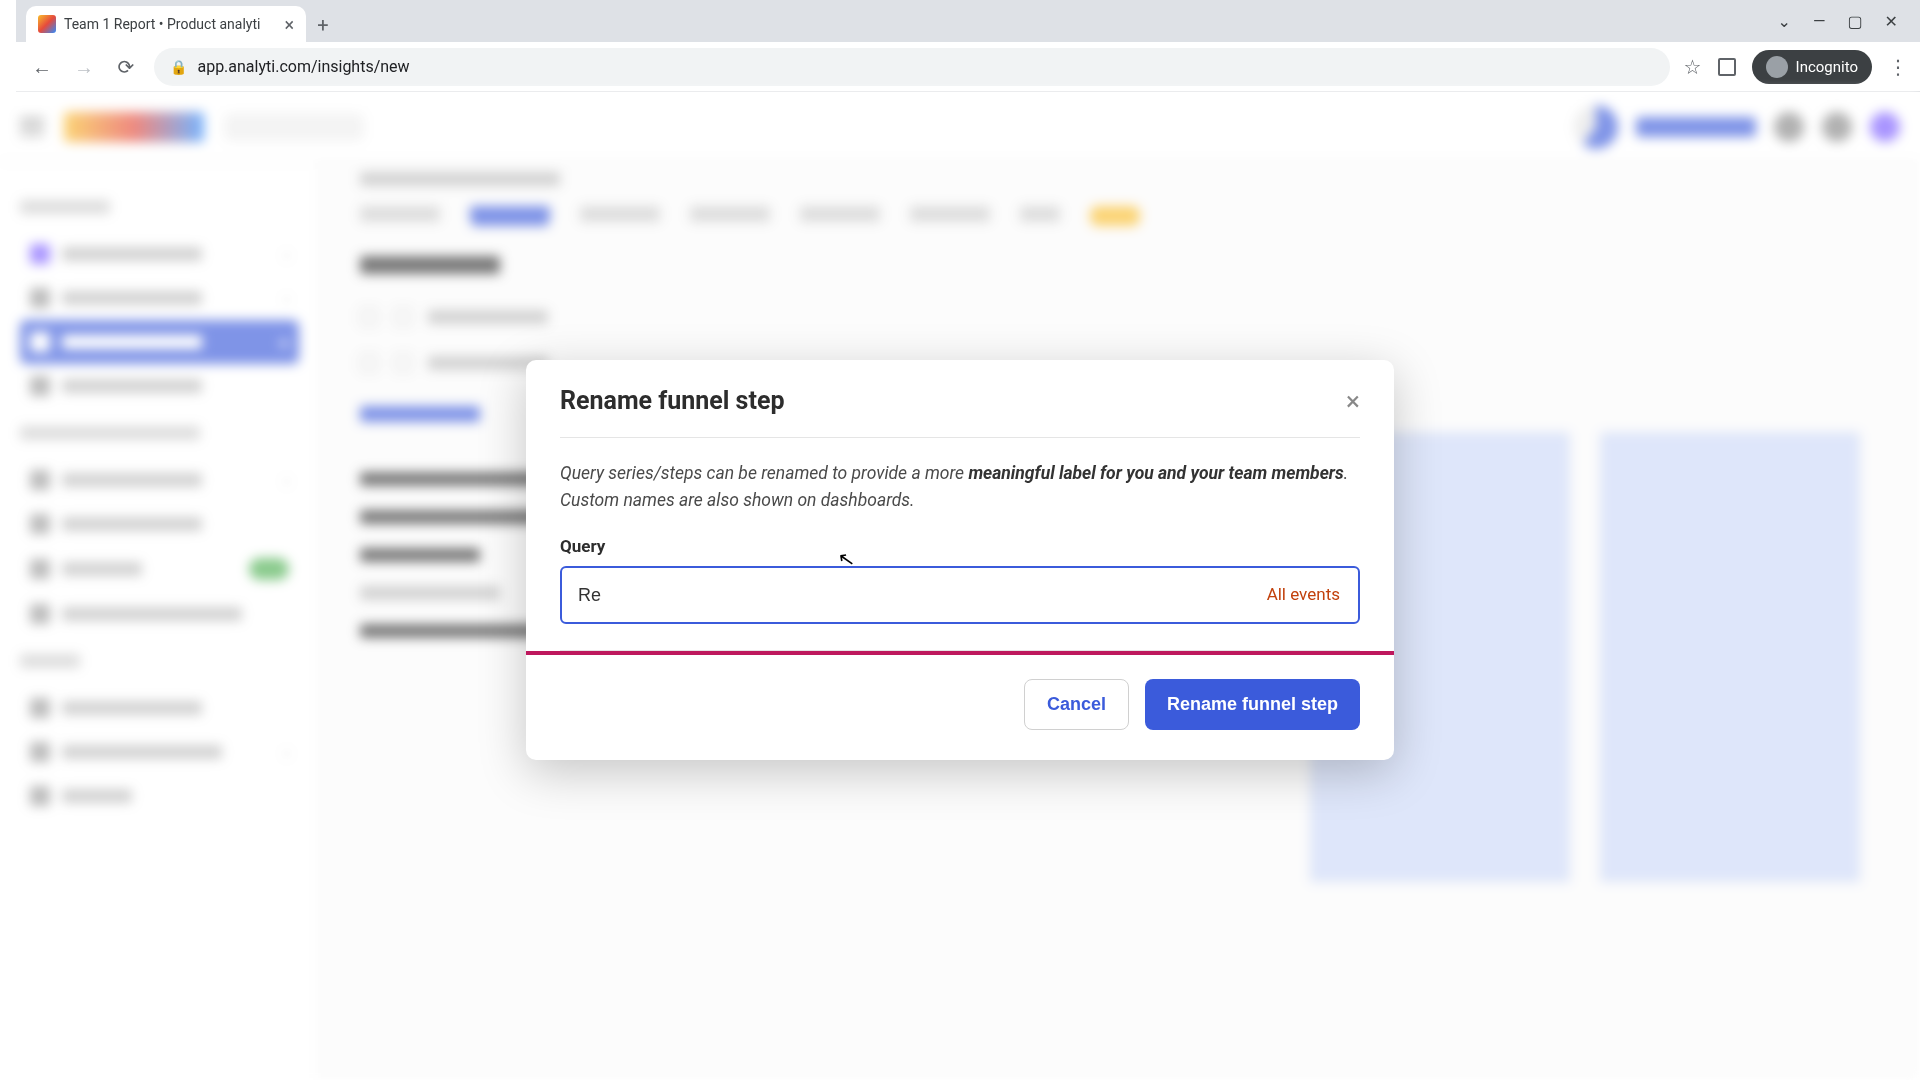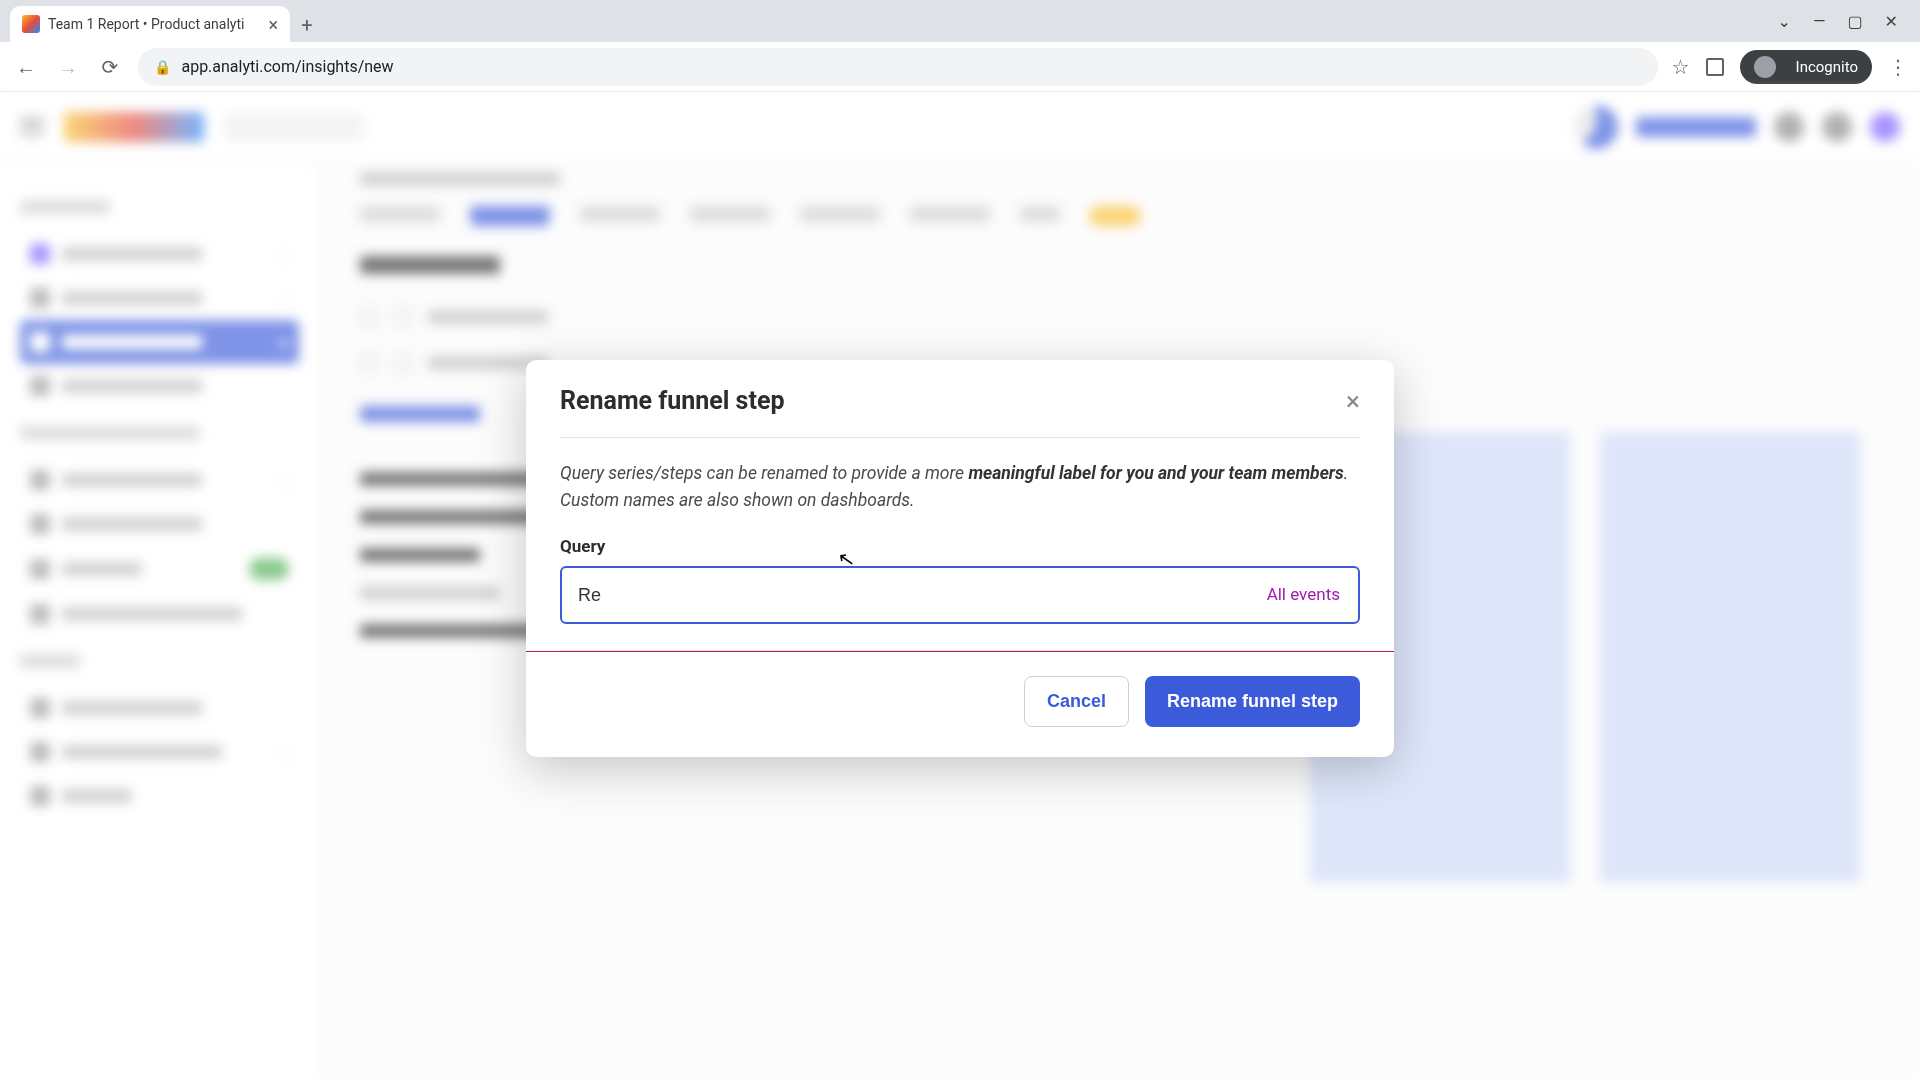--- a/index.html
+++ b/index.html
@@ -1,34 +1,34 @@
 <!DOCTYPE html>
 <html><head>
 <meta charset="utf-8">
 <style>
   * { box-sizing: border-box; margin: 0; padding: 0; }
   html, body { width: 1920px; height: 1080px; overflow: hidden; font-family: -apple-system, BlinkMacSystemFont, "Segoe UI", Roboto, sans-serif; }
   
   
-  .browser-chrome { background: #dee1e6; }
+  .browser-chrome { background: #dee1e6; margin-left: 16px; }
   .tab-bar { height: 42px; display: flex; align-items: flex-end; padding-left: 10px; background: #dee1e6; }
   .tab { background: #fff; height: 36px; border-radius: 10px 10px 0 0; display: flex; align-items: center; padding: 0 12px; min-width: 280px; gap: 8px; font-size: 14px; color: #3c4043; }
   .tab-favicon { width: 18px; height: 18px; background: linear-gradient(135deg,#f9bd2b,#e64b3c,#2d8cff); border-radius: 3px; }
   .tab-close { margin-left: auto; font-size: 18px; color: #5f6368; cursor: pointer; }
   .new-tab { width: 34px; height: 34px; display: flex; align-items: center; justify-content: center; font-size: 20px; color: #5f6368; cursor: pointer; }
   .window-controls { margin-left: auto; display: flex; gap: 22px; padding: 0 22px; align-items: center; height: 42px; color: #3c4043; }
   .win-ctrl { font-size: 16px; cursor: pointer; }
 
   .addr-bar { background: #fff; height: 50px; display: flex; align-items: center; padding: 0 12px; gap: 14px; border-bottom: 1px solid #dadce0; }
   .nav-btn { width: 28px; height: 28px; display: flex; align-items: center; justify-content: center; color: #5f6368; font-size: 20px; cursor: pointer; border-radius: 50%; }
   .nav-btn.disabled { color: #bdc1c6; }
   .url-field { flex: 1; background: #f1f3f4; border-radius: 22px; height: 38px; display: flex; align-items: center; padding: 0 16px; gap: 10px; font-size: 16px; color: #202124; }
   .lock-icon { font-size: 14px; color: #5f6368; }
   .addr-right { display: flex; align-items: center; gap: 16px; color: #5f6368; }
-  .incognito-badge { display: flex; align-items: center; gap: 20px; background: #3c4043; color: #fff; border-radius: 20px; padding: 6px 14px; font-size: 15px; }
+  .incognito-badge { display: flex; align-items: center; gap: 8px; background: #3c4043; color: #fff; border-radius: 20px; padding: 6px 14px; font-size: 15px; }
   .incognito-icon { width: 22px; height: 22px; background: #9aa0a6; border-radius: 50%; position: relative; }
   .addr-icon { font-size: 20px; cursor: pointer; }
   .square-icon { width: 18px; height: 18px; border: 2px solid #5f6368; border-radius: 2px; }
 
   
   .app-bg { position: relative; width: 100%; height: calc(1080px - 92px); background: #fafafa; filter: blur(6px); }
   .topbar { height: 70px; background: #fff; border-bottom: 1px solid #e5e5e5; display: flex; align-items: center; padding: 0 20px; gap: 20px; }
   .hamburger { width: 24px; height: 18px; background: repeating-linear-gradient(#666,#666 3px,transparent 3px,transparent 8px); }
   .logo-box { width: 140px; height: 30px; background: linear-gradient(90deg,#f9bd2b,#e64b3c,#2d8cff); border-radius: 4px; }
   .search-bg { width: 140px; height: 28px; background: #eee; border-radius: 6px; }
@@ -72,22 +72,22 @@
   .modal-header { display: flex; align-items: center; justify-content: space-between; padding: 26px 34px 22px; }
   .modal-title { font-size: 25px; font-weight: 700; color: #2d2d2d; }
   .modal-close { font-size: 26px; color: #888; cursor: pointer; line-height: 1; }
   .modal hr { border: none; border-top: 1px solid #e5e5e5; margin: 0 34px; }
   .modal-body { padding: 22px 34px 26px; }
   .modal-desc { font-size: 17.5px; line-height: 1.55; color: #4a4a4a; margin-bottom: 22px; font-style: italic; }
   .modal-desc b { font-weight: 700; color: #333; }
   .field-label { font-size: 17px; font-weight: 700; color: #2d2d2d; margin-bottom: 10px; display: block; }
   .name-input-wrap { position: relative; }
   .name-input { width: 100%; height: 58px; border: 2px solid #3b5bdb; border-radius: 6px; padding: 0 110px 0 16px; font-size: 18px; color: #333; outline: none; }
-  .name-placeholder { position: absolute; right: 20px; top: 50%; transform: translateY(-50%); color: #a21caf; font-size: 17px; text-align: left; line-height: 1.25; max-width: 90px; }
-  .modal-footer { display: flex; justify-content: flex-end; gap: 16px; padding: 24px 34px 30px; border-top: 1px solid #be185d; margin: 0 0; }
+  .name-placeholder { position: absolute; right: 20px; top: 50%; transform: translateY(-50%); color: #c2410c; font-size: 17px; text-align: left; line-height: 1.25; max-width: 90px; }
+  .modal-footer { display: flex; justify-content: flex-end; gap: 16px; padding: 24px 34px 30px; border-top: 4px solid #be185d; margin: 0 0; }
   .modal hr.footer-sep { margin: 0 34px; }
   .btn { font-size: 18px; font-weight: 600; border-radius: 8px; padding: 14px 22px; cursor: pointer; border: none; }
   .btn-cancel { background: #fff; color: #3b5bdb; border: 1px solid #d0d0d0; }
   .btn-primary { background: #3b5bdb; color: #fff; }
 
   .cursor { position: absolute; left: 838px; top: 547px; font-size: 20px; color: #000; pointer-events: none; z-index: 999; transform: rotate(-10deg); }
 </style>
 </head>
 <body>
 

